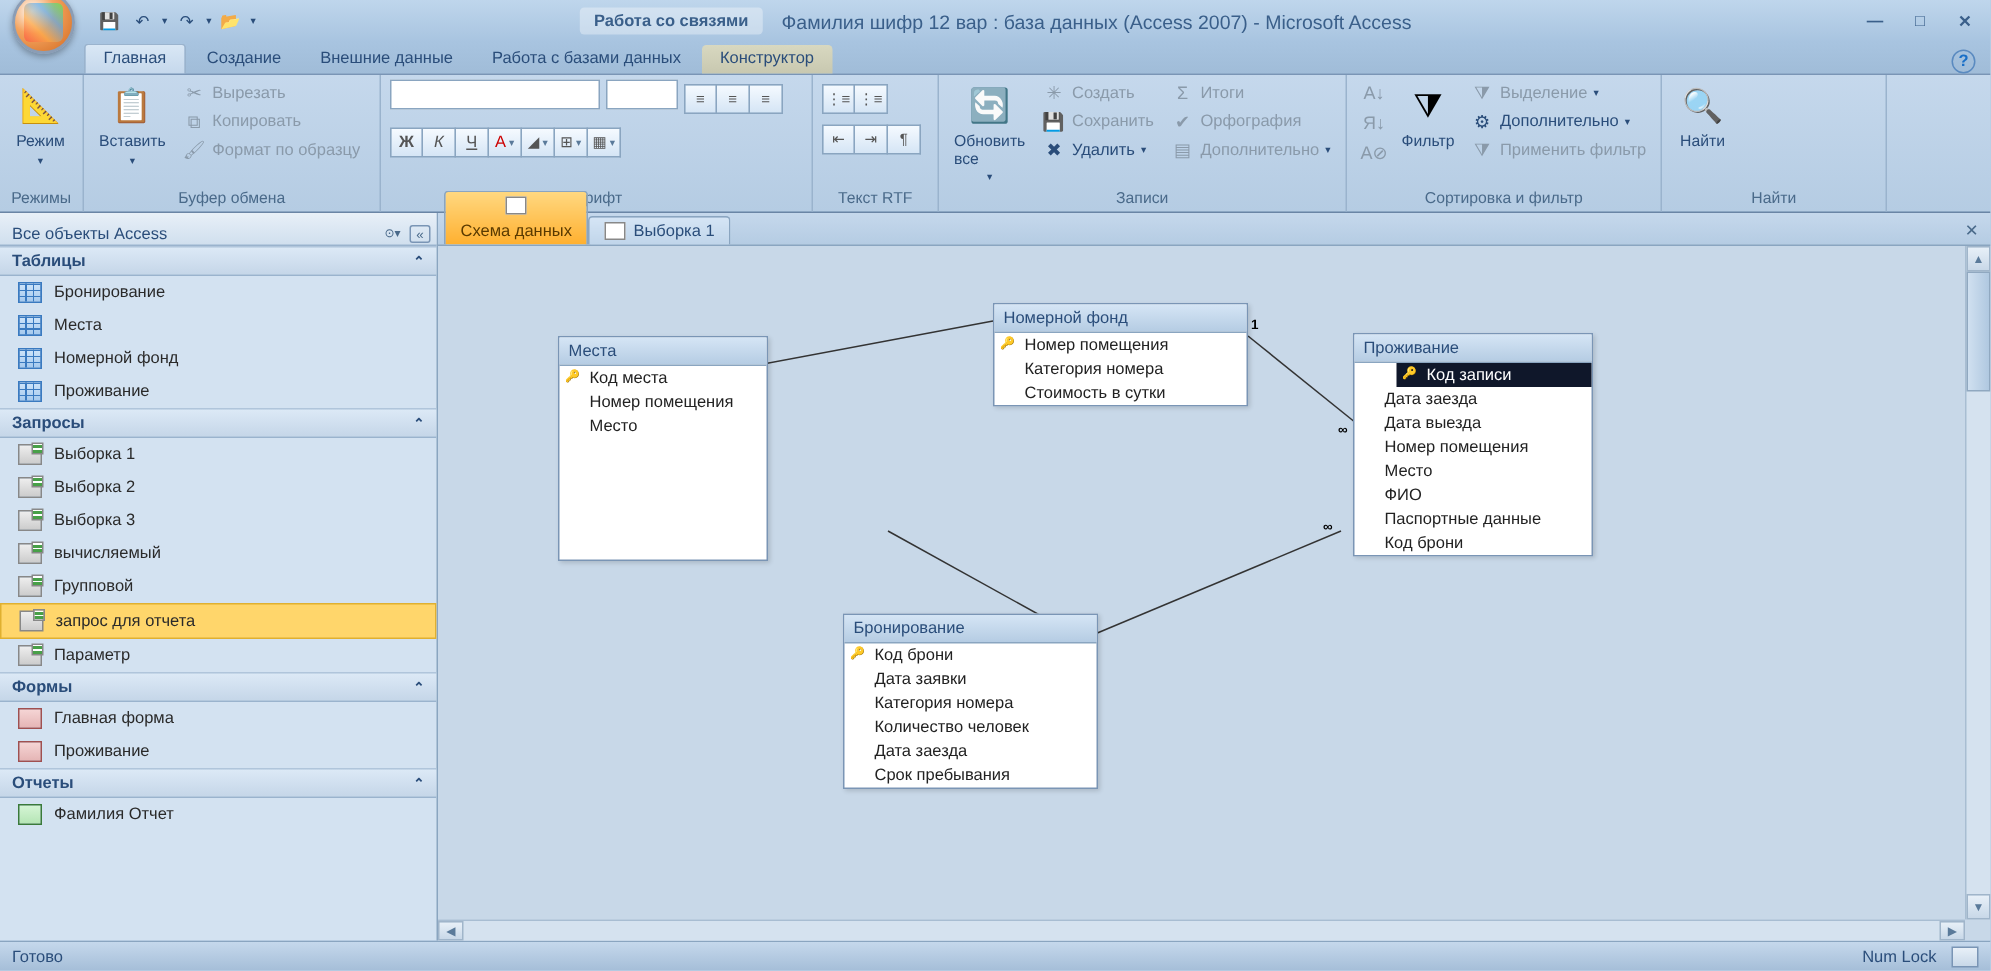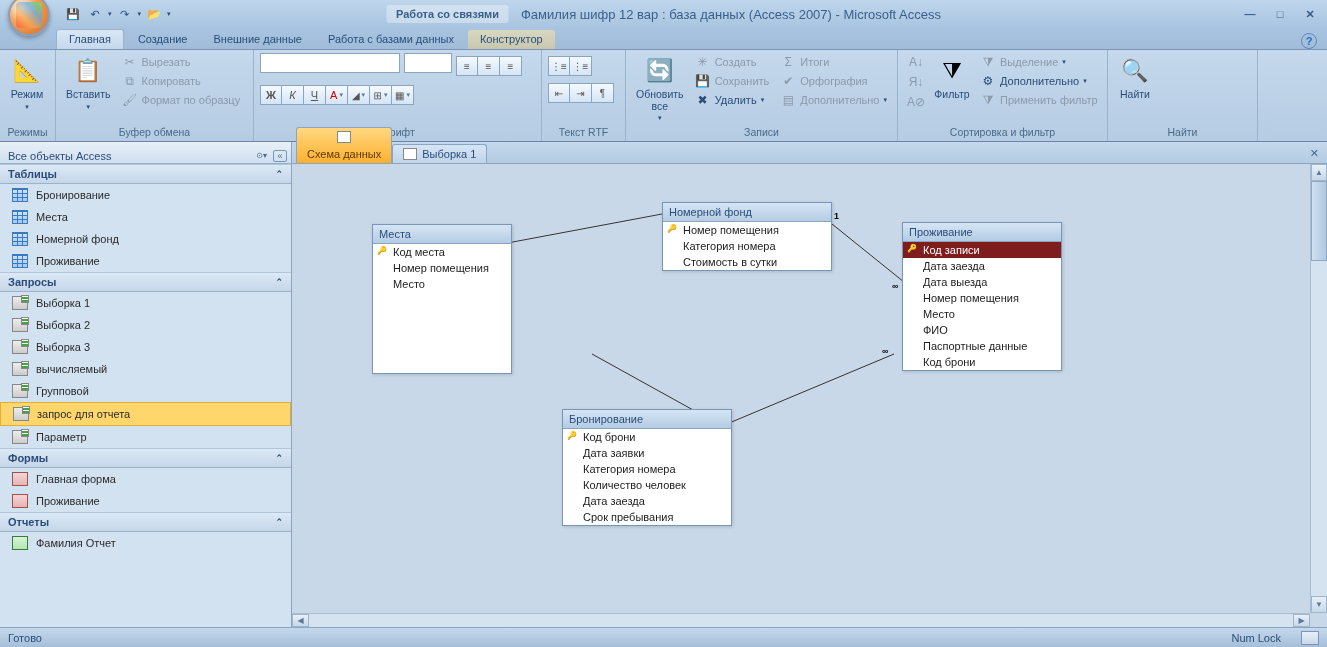--- a/index.html
+++ b/index.html
@@ -25,21 +25,21 @@
 .tab.contextual { background: linear-gradient(#d8d8c0, #c8c8b0); }
 .help-icon { margin-left: auto; margin-right: 10px; color: #1a6fc7; font-weight: bold; width: 16px; height: 16px; border: 1px solid #5a8ac0; border-radius: 50%; text-align: center; line-height: 14px; }
 
 
 .ribbon { height: 92px; background: linear-gradient(#c5d8ec, #b5cce3); display: flex; border-bottom: 1px solid #6a85a5; }
 .group { border-right: 1px solid #9ab3cd; padding: 3px 6px 0; display: flex; flex-direction: column; position: relative; }
 .group-body { flex: 1; display: flex; align-items: flex-start; gap: 3px; }
 .group-label { text-align: center; color: #4a6a8a; font-size: 10.5px; padding: 2px 0 3px; }
 .big-btn { display: flex; flex-direction: column; align-items: center; gap: 2px; padding: 2px 4px; cursor: pointer; min-width: 42px; }
 .big-btn .ic { width: 32px; height: 32px; display: flex; align-items: center; justify-content: center; font-size: 22px; }
-.big-btn-label { font-size: 10.5px; color: #2a4d7a; text-align: center; line-height: 1.1; }
+.big-btn-label { font-size: 10.5px; color: #2a4d7a; line-height: 1.1; }
 .col { display: flex; flex-direction: column; gap: 1px; }
 .small-btn { display: flex; align-items: center; gap: 4px; padding: 1px 4px; cursor: pointer; color: #2a4d7a; font-size: 10.5px; white-space: nowrap; }
 .small-btn.disabled { color: #8a9aaa; }
 .small-ic { width: 16px; height: 16px; display: inline-flex; align-items: center; justify-content: center; font-size: 12px; }
 .ribbon-combo { width: 140px; height: 20px; background: #fff; border: 1px solid #8aa5c0; display: flex; align-items: center; padding: 0 3px; font-size: 10.5px; color: #888; }
 .ribbon-num { width: 48px; }
 .btn-row { display: flex; gap: 0; margin-top: 3px; }
 .tool-sq { width: 22px; height: 20px; border: 1px solid #8aa5c0; background: linear-gradient(#f5faff, #d5e5f5); display: flex; align-items: center; justify-content: center; font-size: 10px; color: #555; cursor: pointer; }
 .tool-sq + .tool-sq { border-left: none; }
 .dd-arrow::after { content: "▾"; font-size: 7px; margin-left: 2px; color: #5a7a9a; }
@@ -72,35 +72,35 @@
 .doc-tab.inactive { background: linear-gradient(#d5e5f5, #c0d5ea); color: #2a4d7a; }
 .doc-tab-icon { width: 14px; height: 12px; border: 1px solid #888; background: #fff; position: relative; }
 .doc-close { position: absolute; right: 4px; top: 4px; color: #4a6a8a; font-size: 11px; cursor: pointer; padding: 1px 4px; }
 .canvas { flex: 1; background: #c8d8e8; position: relative; overflow: hidden; }
 
 
 .rel-table { position: absolute; background: #fff; border: 1px solid #7a95b5; box-shadow: 1px 1px 3px rgba(0,0,0,0.15); min-width: 140px; }
 .rel-title { background: linear-gradient(#d5e5f5, #b5cce3); border-bottom: 1px solid #8aa5c0; padding: 3px 6px; color: #2a4d7a; font-size: 11px; }
 .rel-field { padding: 2px 8px 2px 20px; font-size: 11px; color: #222; position: relative; }
 .rel-field.key::before { content: "🔑"; position: absolute; left: 4px; font-size: 8px; color: #c09020; top: 2px; }
-.rel-field.selected { background: #7f1d1d; color: #fff; }
+.rel-field.selected { background: #0f172a; color: #fff; margin-left: 28px; }
 svg.connections { position: absolute; inset: 0; width: 100%; height: 100%; pointer-events: none; }
 svg.connections path { stroke: #333; stroke-width: 1; fill: none; }
 .card-end { font-size: 9px; font-weight: bold; }
 
 
 .vscroll { position: absolute; right: 0; top: 22px; bottom: 14px; width: 17px; background: #d5e2ef; border-left: 1px solid #a8bdd2; }
 .vscroll .arr { height: 17px; background: linear-gradient(#e8f0f8, #c8d8e8); border: 1px solid #a0b5ca; text-align: center; font-size: 8px; line-height: 15px; color: #5a7a9a; }
 .vscroll .thumb { position: absolute; top: 17px; height: 80px; left: 0; right: 0; background: linear-gradient(90deg, #d0e0f0, #b0c8e0); border: 1px solid #90a8c0; }
 .hscroll { position: absolute; left: 0; right: 17px; bottom: 0; height: 14px; background: #d5e2ef; border-top: 1px solid #a8bdd2; display: flex; }
 .hscroll .arr { width: 17px; background: linear-gradient(#e8f0f8, #c8d8e8); border: 1px solid #a0b5ca; text-align: center; font-size: 8px; line-height: 12px; color: #5a7a9a; }
 
 
 .statusbar { height: 20px; background: linear-gradient(#c5d8ec, #a5bed8); border-top: 1px solid #8aa5c0; display: flex; align-items: center; padding: 0 8px; color: #2a4d7a; font-size: 11px; }
-.statusbar .right { margin-left: auto; display: flex; gap: 20px; align-items: center; }
+.statusbar .right { margin-left: auto; display: flex; gap: 10px; align-items: center; }
 .status-btn { width: 18px; height: 14px; border: 1px solid #7a95b5; background: linear-gradient(#e8f0f8, #c8d8e8); }
 </style>
 </head>
 <body>
 
 <div class="titlebar">
   <div class="office-button"></div>
   <div class="qat">
     <span class="qat-btn">💾</span>
     <span class="qat-btn">↶</span>

